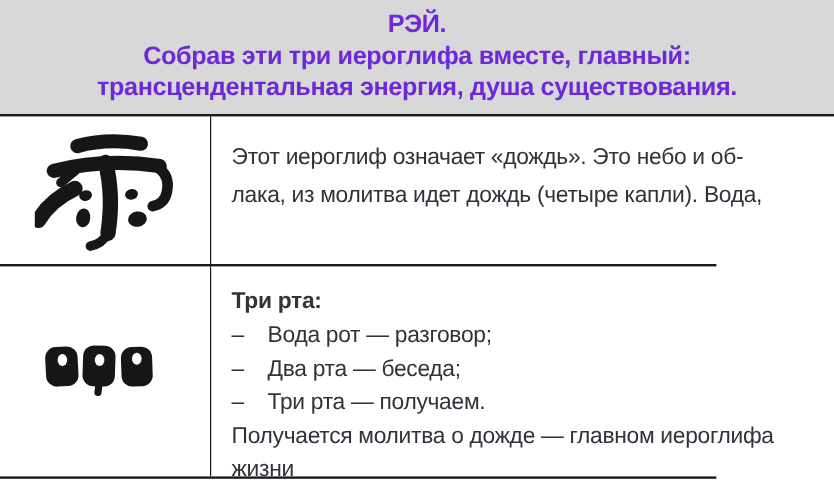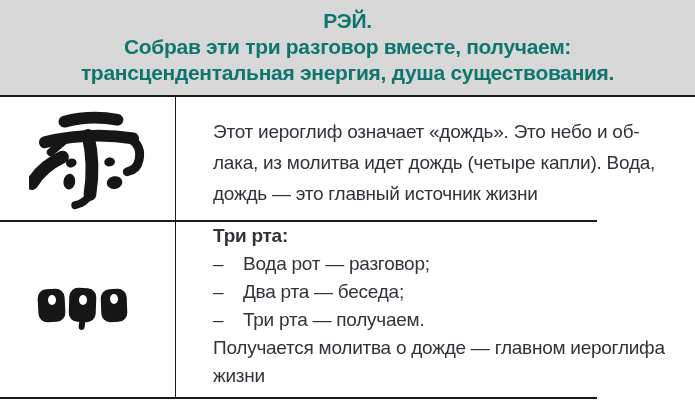--- a/index.html
+++ b/index.html
@@ -22,28 +22,27 @@
     width: 695px;
     height: 97px;
     background: #d8d8d8;
     border-bottom: 2px solid #1a1a1a;
     text-align: center;
     padding-top: 8px;
     font-weight: bold;
     font-size: 21px;
     line-height: 26px;
     letter-spacing: -0.3px;
-    color: #0f766e;
+    color: #6d28d9;
   }
   
   .krow {
     box-sizing: border-box;
     display: flex;
     width: 597px;
-    gap: 20px;
   }
   .krow-1 { height: 125px; border-bottom: 2px solid #1a1a1a; }
   .krow-2 { height: 177px; border-bottom: 2px solid #1a1a1a; }
   .cell-glyph {
     box-sizing: border-box;
     width: 176px;
     flex: 0 0 176px;
     border-right: 1.5px solid #1a1a1a;
     display: flex;
     align-items: center;
@@ -52,36 +51,36 @@
   .cell-text {
     box-sizing: border-box;
     flex: 1;
     padding-left: 17px;
     padding-right: 8px;
     font-size: 19px;
     letter-spacing: -0.25px;
     color: #30333a;
   }
   .cell-text-1 { padding-top: 19px; line-height: 31px; }
-  .cell-text-2 { padding-top: 0;  line-height: 28px; }
+  .cell-text-2 { padding-top: 16px;  line-height: 28px; }
   .tline { white-space: nowrap; }
   .theading { font-weight: bold; white-space: nowrap; }
   .bullet { display: flex; white-space: nowrap; }
   .bullet .dash { width: 30px; flex: 0 0 30px; }
   .glyph-rain { margin-top: 2px; }
   .glyph-mouths { margin-top: -4px; margin-left: -8px; }
 </style>
 </head>
 <body>
 
 <div class="page">
 
   <div class="header">
     <div>РЭЙ.</div>
-    <div>Собрав эти три разговор вместе, получаем:</div>
+    <div>Собрав эти три иероглифа вместе, главный:</div>
     <div>трансцендентальная энергия, душа существования.</div>
   </div>
 
   <div>
 
     <div class="krow krow-1">
       <div class="cell-glyph">
         <svg class="glyph-rain" width="118" height="108" viewBox="0 0 120 110" aria-hidden="true">
           <g stroke="#161616" fill="none" stroke-linecap="round">
             <path d="M36 16 Q62 9 90 14" stroke-width="12"></path>
@@ -96,21 +95,20 @@
             <ellipse cx="43" cy="58" rx="5.5" ry="4.5" transform="rotate(-14 43 58)"></ellipse>
             <ellipse cx="41" cy="77" rx="6" ry="8" transform="rotate(8 41 77)"></ellipse>
             <ellipse cx="82" cy="57" rx="5.5" ry="4.5" transform="rotate(-10 82 57)"></ellipse>
             <ellipse cx="87" cy="78" rx="8" ry="6.5" transform="rotate(-8 87 78)"></ellipse>
           </g>
         </svg>
       </div>
       <div class="cell-text cell-text-1">
         <div class="tline">Этот иероглиф означает «дождь». Это небо и об-</div>
         <div class="tline">лака, из молитва идет дождь (четыре капли). Вода,</div>
-        <div class="tline">дождь — это главный источник жизни</div>
       </div>
     </div>
 
     <div class="krow krow-2">
       <div class="cell-glyph">
         <svg class="glyph-mouths" width="95" height="50" viewBox="0 0 95 50" aria-hidden="true">
           <g fill="#161616">
             <rect x="2" y="6" width="27" height="33" rx="9" transform="rotate(-3 15 22)"></rect>
             <rect x="33" y="5" width="27" height="34" rx="9" transform="rotate(2 46 22)"></rect>
             <rect x="43" y="36" width="6" height="11" rx="3" transform="rotate(7 46 41)"></rect>

